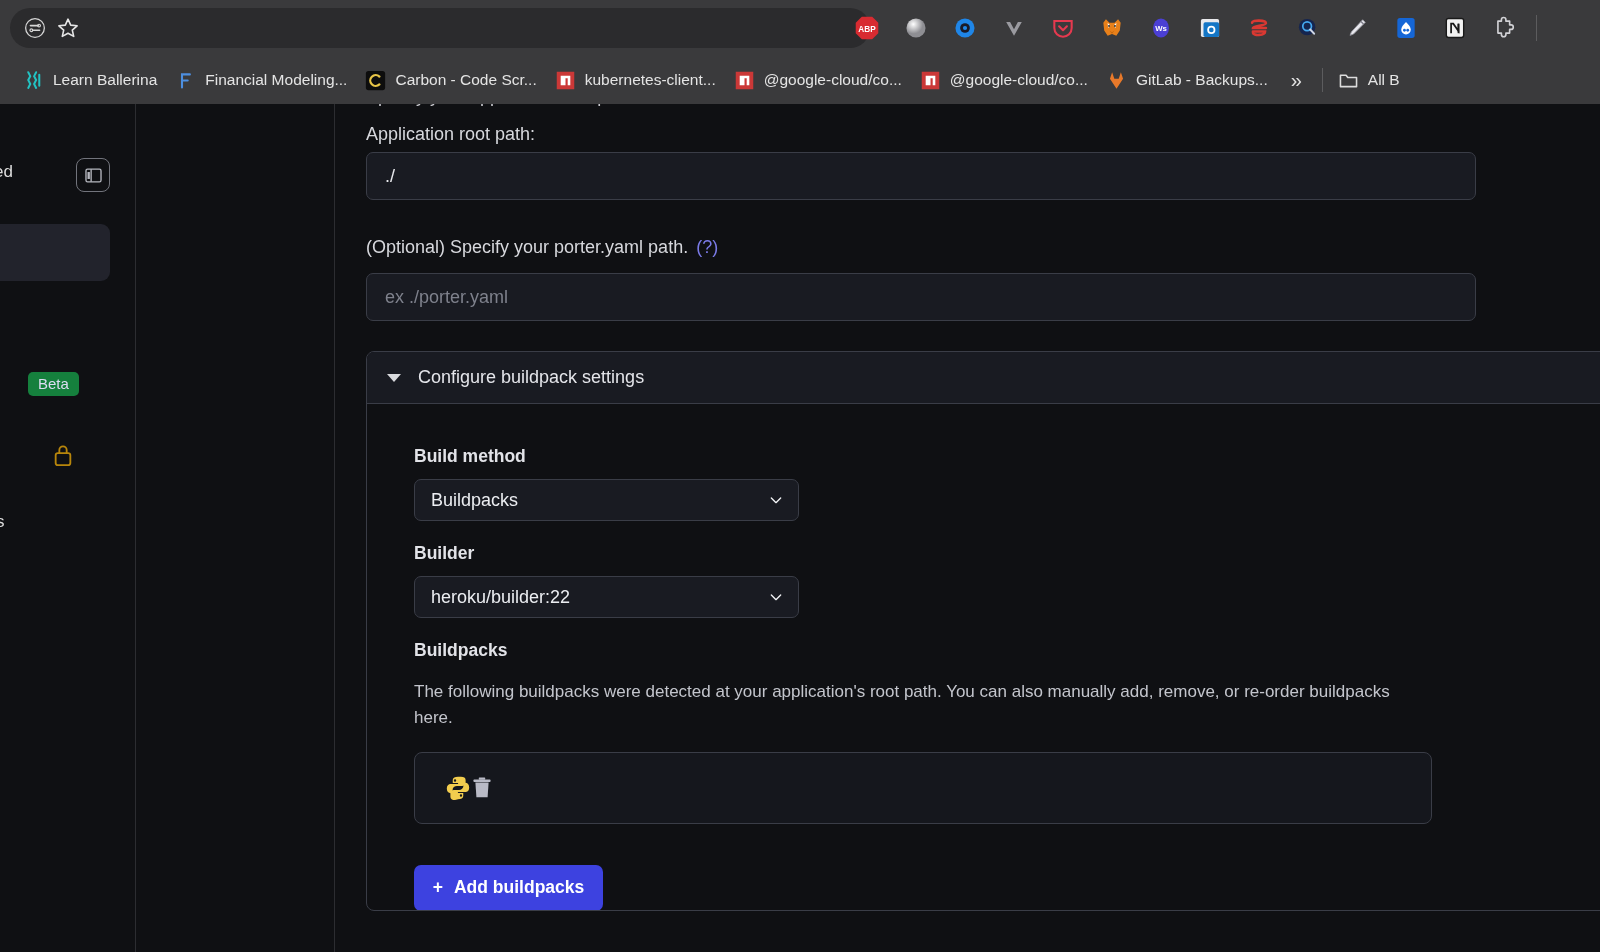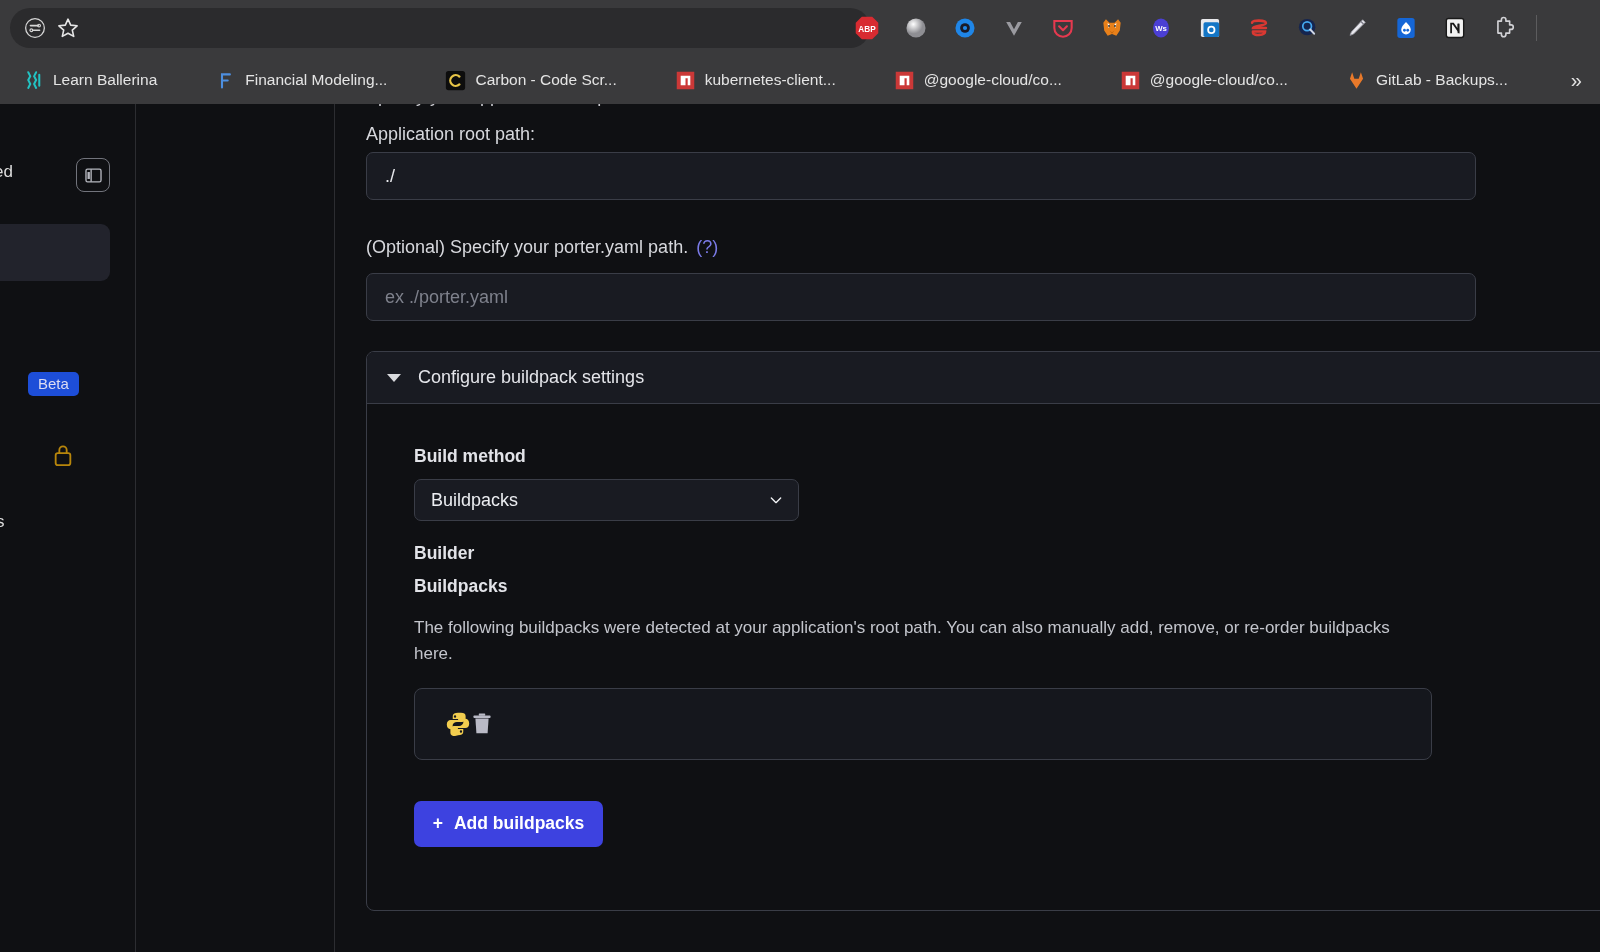--- a/index.html
+++ b/index.html
@@ -42,21 +42,21 @@
     width:46px; height:56px; display:flex;
     align-items:center; justify-content:center;
   }
   .ext-sep {
     width:1px; height:26px; background:#5c5c5e; margin:0 6px;
   }
 
   
   .bmbar {
     position:absolute; left:0; top:56px; width:1600px; height:48px;
-    display:flex; align-items:center; padding-left:14px;gap:40px;
+    display:flex; align-items:center; padding-left:14px;
   }
   .bm {
     display:flex; align-items:center; height:48px;
     padding:0 9px; gap:9px; white-space:nowrap;
   }
   .bm-label { color:#e4e4e4; font-size:15.5px; }
   .bm-ico { width:21px; height:21px; flex:none; display:block; }
   .bm-overflow {
     color:#e4e4e4; font-size:20px; padding:0 14px;
     display:flex; align-items:center; height:48px;
@@ -81,21 +81,21 @@
     position:absolute; left:76px; top:54px; width:34px; height:34px;
     border:1.6px solid #72747c; border-radius:8px;
     display:flex; align-items:center; justify-content:center;
   }
   .sb-selected {
     position:absolute; left:-60px; top:120px; width:170px; height:57px;
     background:#22232c; border-radius:9px;
   }
   .sb-beta {
     position:absolute; left:28px; top:268px;
-    background:#1d4ed8; color:#dcdcf2; font-size:15px;
+    background:#15803d; color:#dcdcf2; font-size:15px;
     padding:3px 10px 4px; border-radius:5px;
   }
   .sb-lock {
     position:absolute; left:52px; top:338px; width:22px; height:26px;
   }
 
   
   .col-divider {
     position:absolute; left:135px; top:0; width:1px; height:848px;
     background:#2c2d31;
@@ -430,20 +430,26 @@
 
         <div class="sublabel">Build method</div>
         <div class="select">
           <span>Buildpacks</span>
           <svg class="chev" viewBox="0 0 24 24" fill="none" stroke="#f2f3f6" stroke-width="2" stroke-linecap="round" stroke-linejoin="round">
               <polyline points="5,9 12,16 19,9"></polyline>
             </svg>
         </div>
 
         <div class="sublabel">Builder</div>
+        <div class="select">
+          <span>heroku/builder:22</span>
+          <svg class="chev" viewBox="0 0 24 24" fill="none" stroke="#f2f3f6" stroke-width="2" stroke-linecap="round" stroke-linejoin="round">
+              <polyline points="5,9 12,16 19,9"></polyline>
+            </svg>
+        </div>
 
         <div class="sublabel" style="margin-bottom:18px;">Buildpacks</div>
         <div class="desc">The following buildpacks were detected at your application's root path. You can also manually add, remove, or re-order buildpacks here.</div>
 
         <div class="bp-row">
           <svg class="bp-logo" viewBox="0 0 32 32">
             <path d="M15.9 3.2 c-3.3 0-5.9 1.1-5.9 3.6 v3.5 h6.1 v1.1 H7.6 c-2.5 0-4.4 1.8-4.4 5.2 s1.9 5.3 4.4 5.3 h2.2 v-3.6 c0-2.6 2.4-4.5 5-4.5 h5.9 c2.2 0 4-1.9 4-4.1 V6.8 c0-2.3-2-3.6-5.3-3.6 z M12.6 6.1 a1.35 1.35 0 1 1 0 2.7 a1.35 1.35 0 0 1 0-2.7 z" fill="#f2cd4e"></path>
             <path d="M16.1 28.8 c3.3 0 5.9-1.1 5.9-3.6 v-3.5 h-6.1 v-1.1 h8.5 c2.5 0 4.4-1.8 4.4-5.2 s-1.9-5.3-4.4-5.3 h-2.2 v3.6 c0 2.6-2.4 4.5-5 4.5 h-5.9 c-2.2 0-4 1.9-4 4.1 v3.9 c0 2.3 2 3.6 5.3 3.6 z M19.4 25.9 a1.35 1.35 0 1 1 0-2.7 a1.35 1.35 0 0 1 0 2.7 z" fill="#f2cd4e"></path>
           </svg>
           <svg class="trash" viewBox="0 0 20 24">

